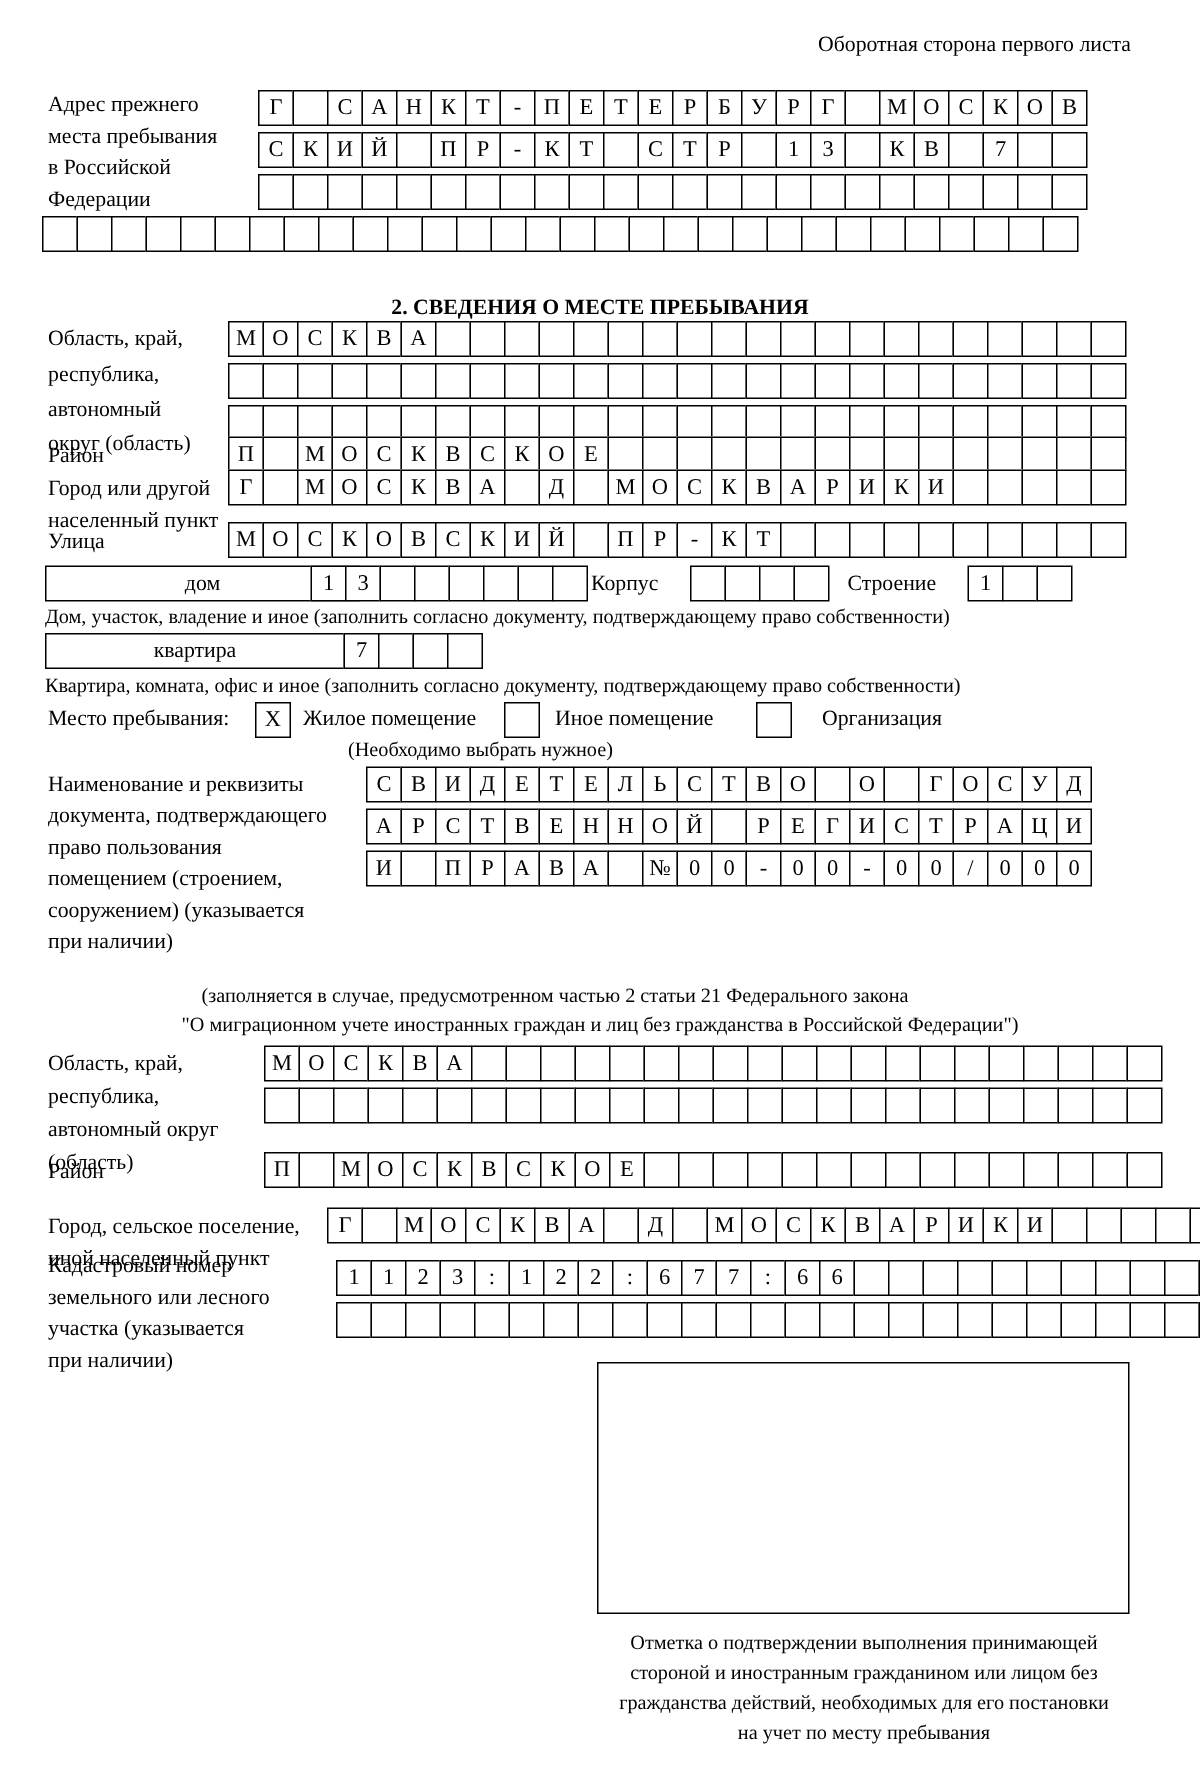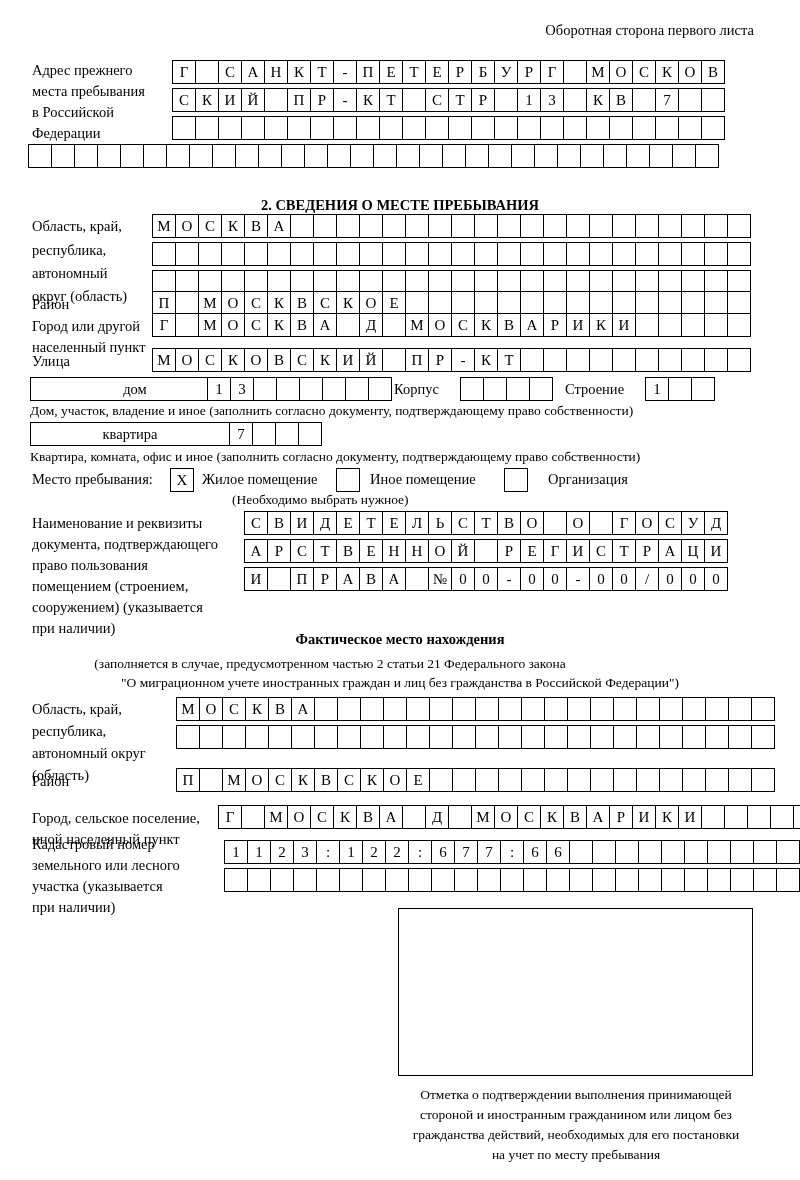--- a/index.html
+++ b/index.html
@@ -512,22 +512,21 @@
       <div class="cell">0</div>
       <div class="cell">-</div>
       <div class="cell">0</div>
       <div class="cell">0</div>
       <div class="cell">/</div>
       <div class="cell">0</div>
       <div class="cell">0</div>
       <div class="cell">0</div>
     </div>
 
-  <div class="lbl bold" style="left:0px; top:629px; width:800px; text-align:center;">Фактическое место нахождения</div>
-  <div class="caption" style="left:0px; top:654px; width:660px;">(заполняется в случае, предусмотренном частью 2 статьи 21 Федерального закона</div>
+  <div class="caption" style="left:0px; top:654px; width:660px;padding-left:40px;">(заполняется в случае, предусмотренном частью 2 статьи 21 Федерального закона</div>
   <div class="caption" style="left:0px; top:673px; width:800px;">"О миграционном учете иностранных граждан и лиц без гражданства в Российской Федерации")</div>
 
   <div class="lbl" style="left:32px; top:699px;">Область, край,</div>
   <div class="lbl" style="left:32px; top:721px;">республика,</div>
   <div class="lbl" style="left:32px; top:743px;">автономный округ</div>
   <div class="lbl" style="left:32px; top:765px;">(область)</div>
 
   <div class="row" id="al-region-0" style="left:176px; top:697px;">
       <div class="cell">М</div>
       <div class="cell">О</div>

